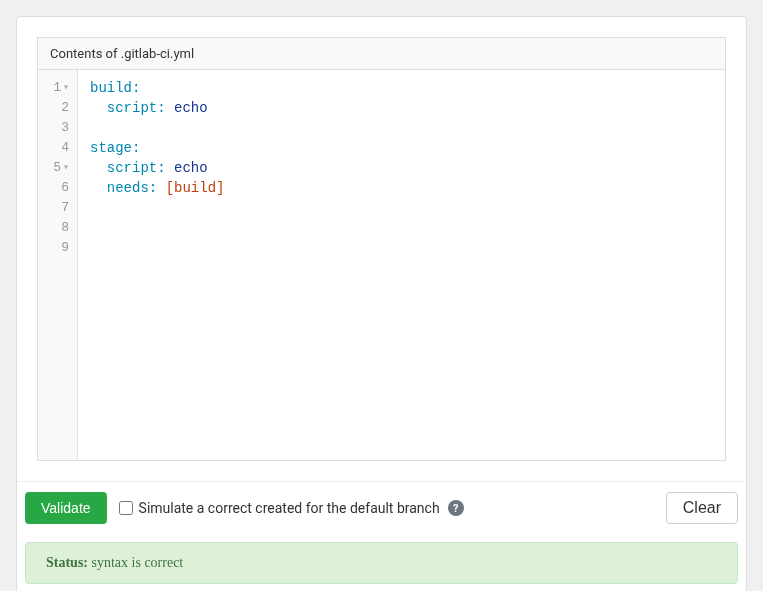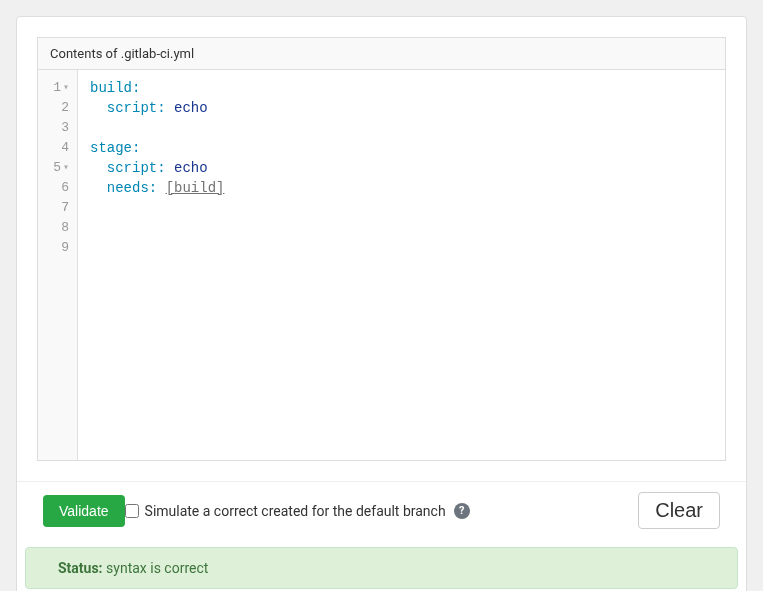--- a/index.html
+++ b/index.html
@@ -86,21 +86,22 @@
     }
 
     .code-line {
       height: 20px;
       white-space: pre;
     }
 
     .toolbar {
       display: flex;
       align-items: center;
-      padding: 10px 26px;
+      padding: 10px 8px;
+      gap: 12px;
       border-top: 1px solid #eee;
     }
 
     .validate-btn {
       background: #28a745;
       color: #fff;
       border: none;
       border-radius: 4px;
       padding: 8px 16px;
       font-size: 14px;
@@ -138,32 +139,33 @@
       margin-left: 2px;
     }
 
     .clear-btn {
       margin-left: auto;
       background: #fff;
       color: #333;
       border: 1px solid #ccc;
       border-radius: 4px;
       padding: 6px 16px;
-      font-size: 20px;
+      font-size: 16px;
       cursor: pointer;
     }
 
     .status-bar {
       margin: 8px;
-      padding: 12px 32px;
+      padding: 12px 20px;
       background: #dff0d8;
       border: 1px solid #c3e6cb;
       border-radius: 4px;
       font-size: 14px;
       color: #3c763d;
+      font-family: Liberation Serif, serif;
     }
 
     .status-bar strong {
       font-weight: bold;
     }
   </style>
 </head>
 <body>
 
 <div class="container">
@@ -187,21 +189,21 @@
           <div class="line-number">8</div>
           <div class="line-number">9</div>
         </div>
 
       <div class="code-area" id="code-area-container">
           <div class="code-line"><span style="color: rgb(0, 134, 179);">build:</span></div>
           <div class="code-line"><span>  </span><span style="color: rgb(0, 134, 179);">script:</span><span> </span><span style="color: rgb(24, 54, 145);">echo</span></div>
           <div class="code-line"></div>
           <div class="code-line"><span style="color: rgb(0, 134, 179);">stage:</span></div>
           <div class="code-line"><span>  </span><span style="color: rgb(0, 134, 179);">script:</span><span> </span><span style="color: rgb(24, 54, 145);">echo</span></div>
-          <div class="code-line"><span>  </span><span style="color: rgb(0, 134, 179); text-align: center;">needs:</span><span> </span><span style="color: #737373; text-decoration: underline;">[build]</span></div>
+          <div class="code-line"><span>  </span><span style="color: rgb(0, 134, 179); text-align: center;">needs:</span><span> </span><span style="color: #c2410c;">[build]</span></div>
           <div class="code-line"></div>
         </div>
 
     </div>
 
   </div>
 
   <div class="toolbar">
 
     <button class="validate-btn">Validate</button>

